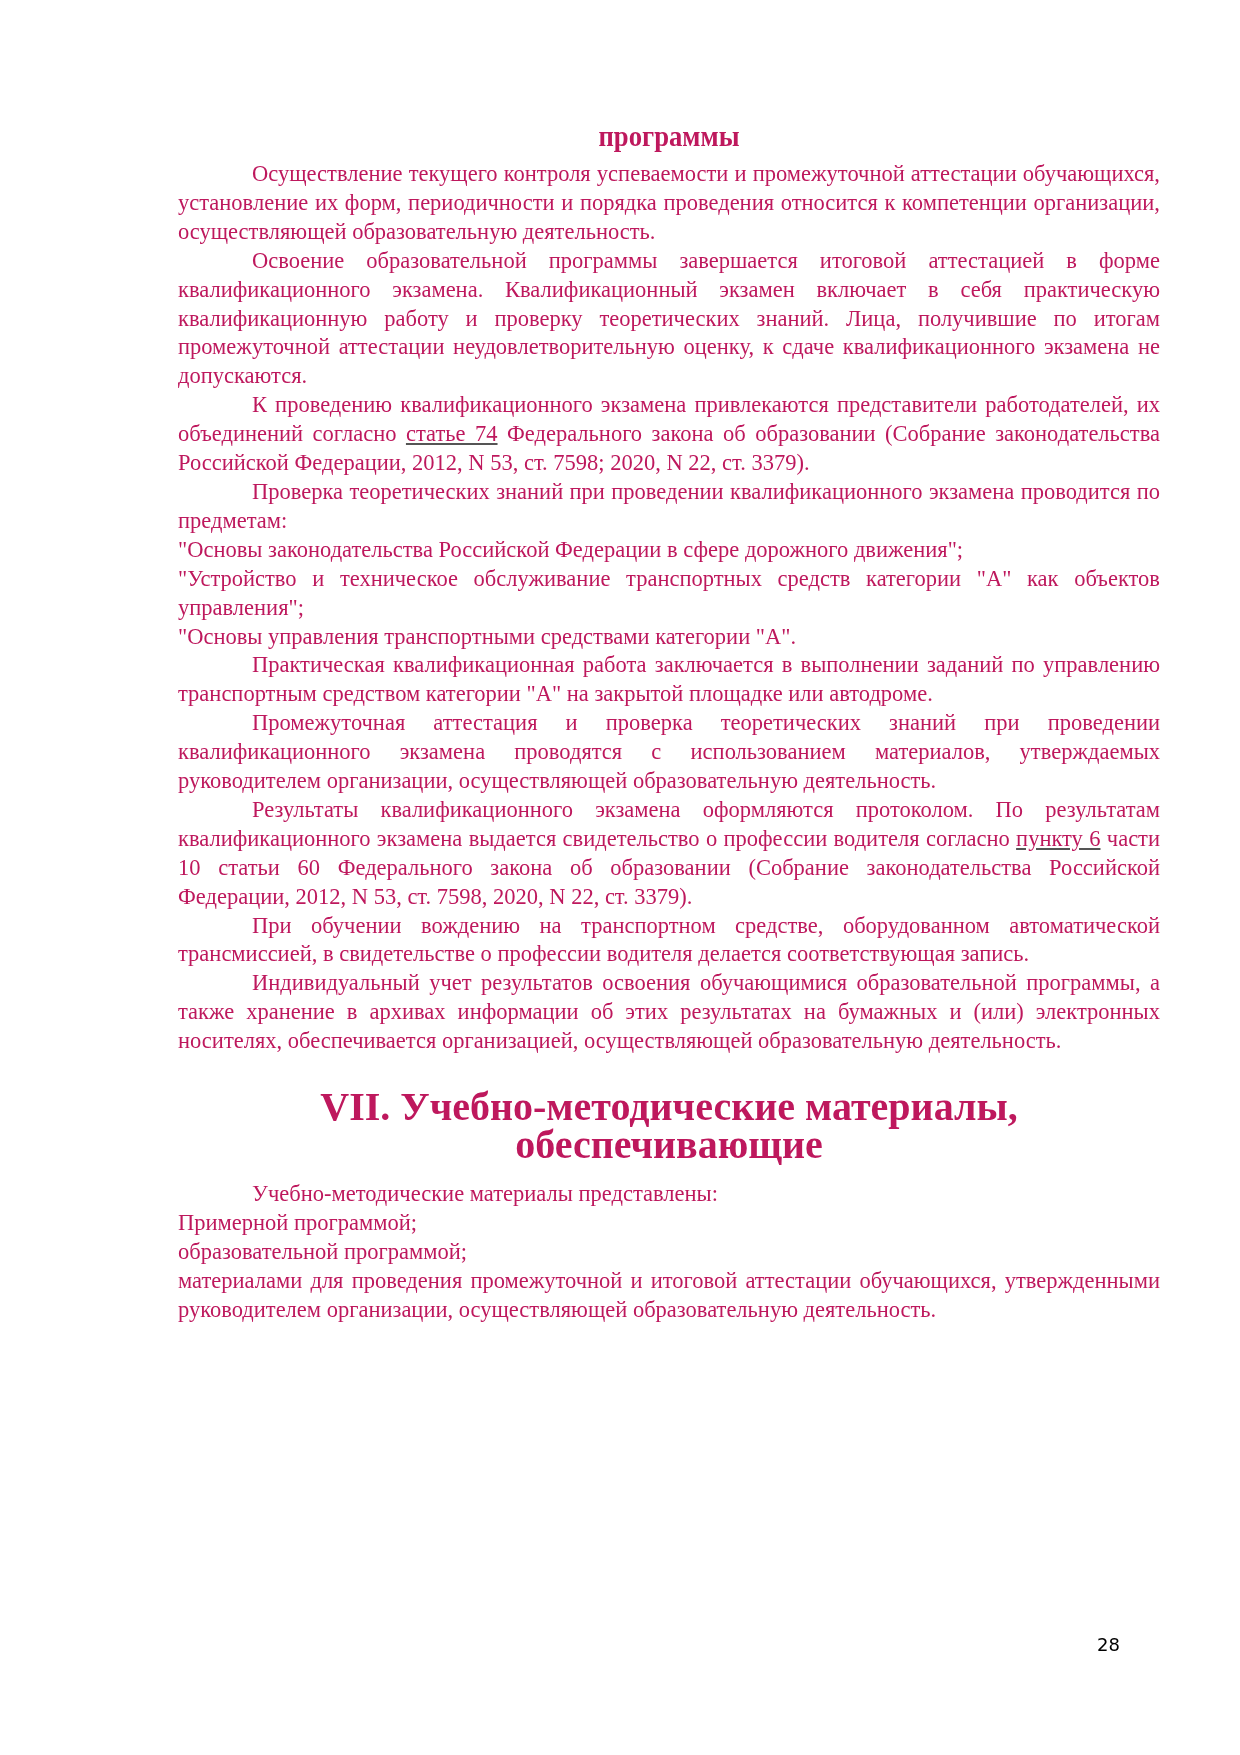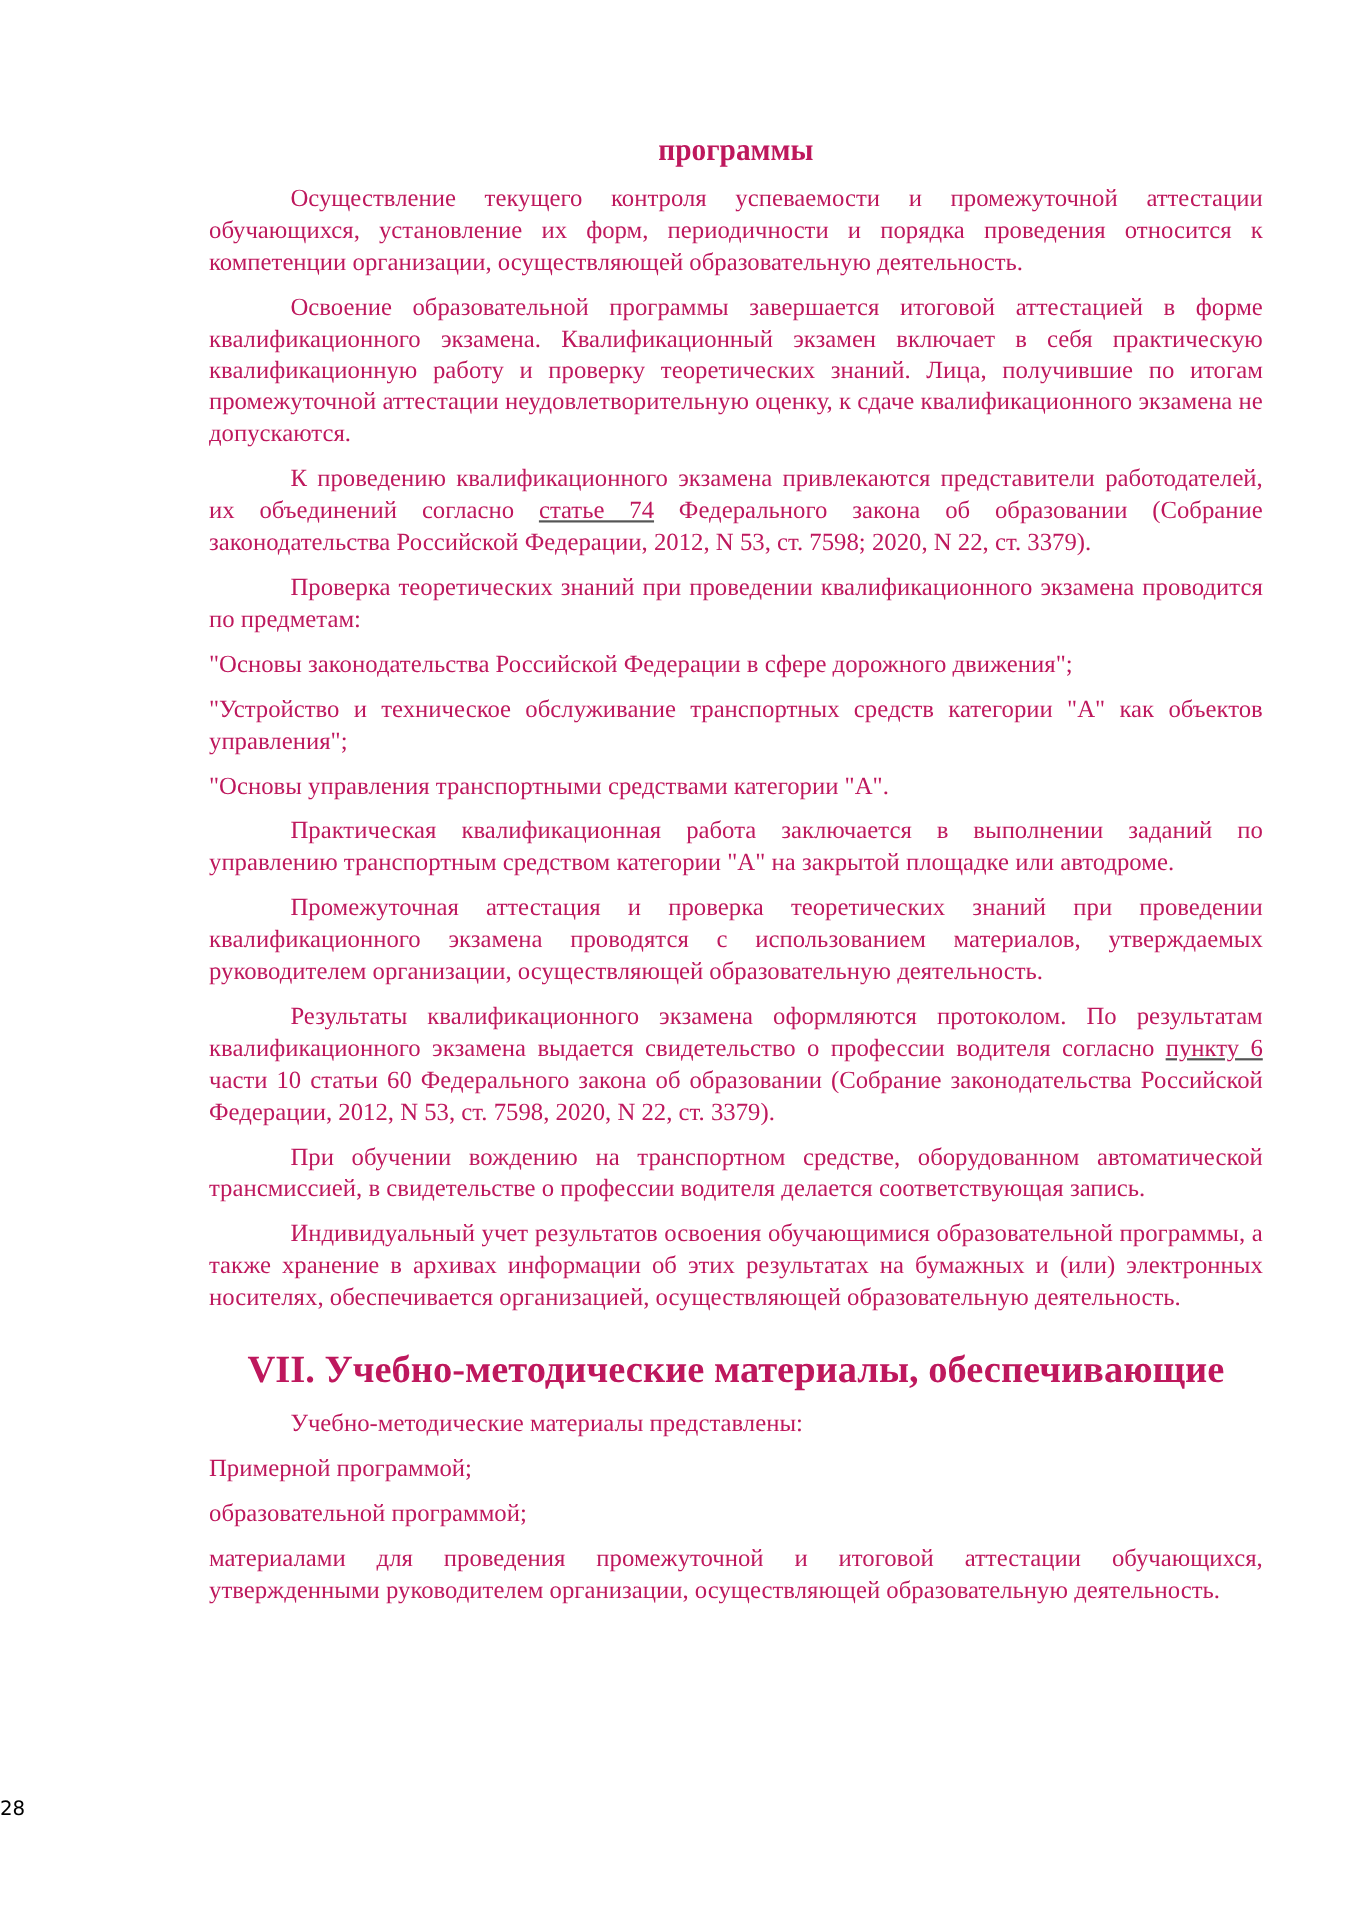--- a/index.html
+++ b/index.html
@@ -1,24 +1,24 @@
 <!DOCTYPE html>
 <html><head>
 <meta charset="utf-8">
 <style>
   html, body { margin: 0; padding: 0; background: #ffffff; }
   body { width: 1240px; height: 1755px; position: relative; overflow: hidden; }
   .page { position: absolute; left: 178px; top: 118px; width: 982px; color: #be185d;
     font-family: "Liberation Serif", serif; font-size: 22.5px; line-height: 28.9px; }
   .h-top { text-align: center; font-weight: bold; font-size: 29px; line-height: 36px; margin: 0 0 6px 0; transform: scaleX(0.92); }
-  p { margin: 12px; text-align: justify; }
+  p { margin: 0; text-align: justify; }
   p.ind { text-indent: 74px; }
   .u { text-decoration: underline; text-decoration-color: #555; }
-  .h-sec { text-align: center; font-weight: bold; font-size: 35px; line-height: 38px; margin: 32px 0 16px 0; }
-  .pagenum { position: absolute; left: 0; width: 1120px; top: 1634px; text-align: left;
+  .h-sec { text-align: center; font-weight: bold; font-size: 40px; line-height: 38px; margin: 32px 0 16px 0; }
+  .pagenum { position: absolute; left: 0; width: 1120px; top: 1634px; text-align: right;
     font-family: "DejaVu Sans", sans-serif; font-size: 18px; color: #000; }
 </style>
 </head>
 <body>
 
 <div class="page">
   <div class="h-top">программы</div>
 
   <p class="ind">Осуществление текущего контроля успеваемости и промежуточной аттестации обучающихся, установление их форм, периодичности и порядка проведения относится к компетенции организации, осуществляющей образовательную деятельность.</p>
   <p class="ind">Освоение образовательной программы завершается итоговой аттестацией в форме квалификационного экзамена. Квалификационный экзамен включает в себя практическую квалификационную работу и проверку теоретических знаний. Лица, получившие по итогам промежуточной аттестации неудовлетворительную оценку, к сдаче квалификационного экзамена не допускаются.</p>

